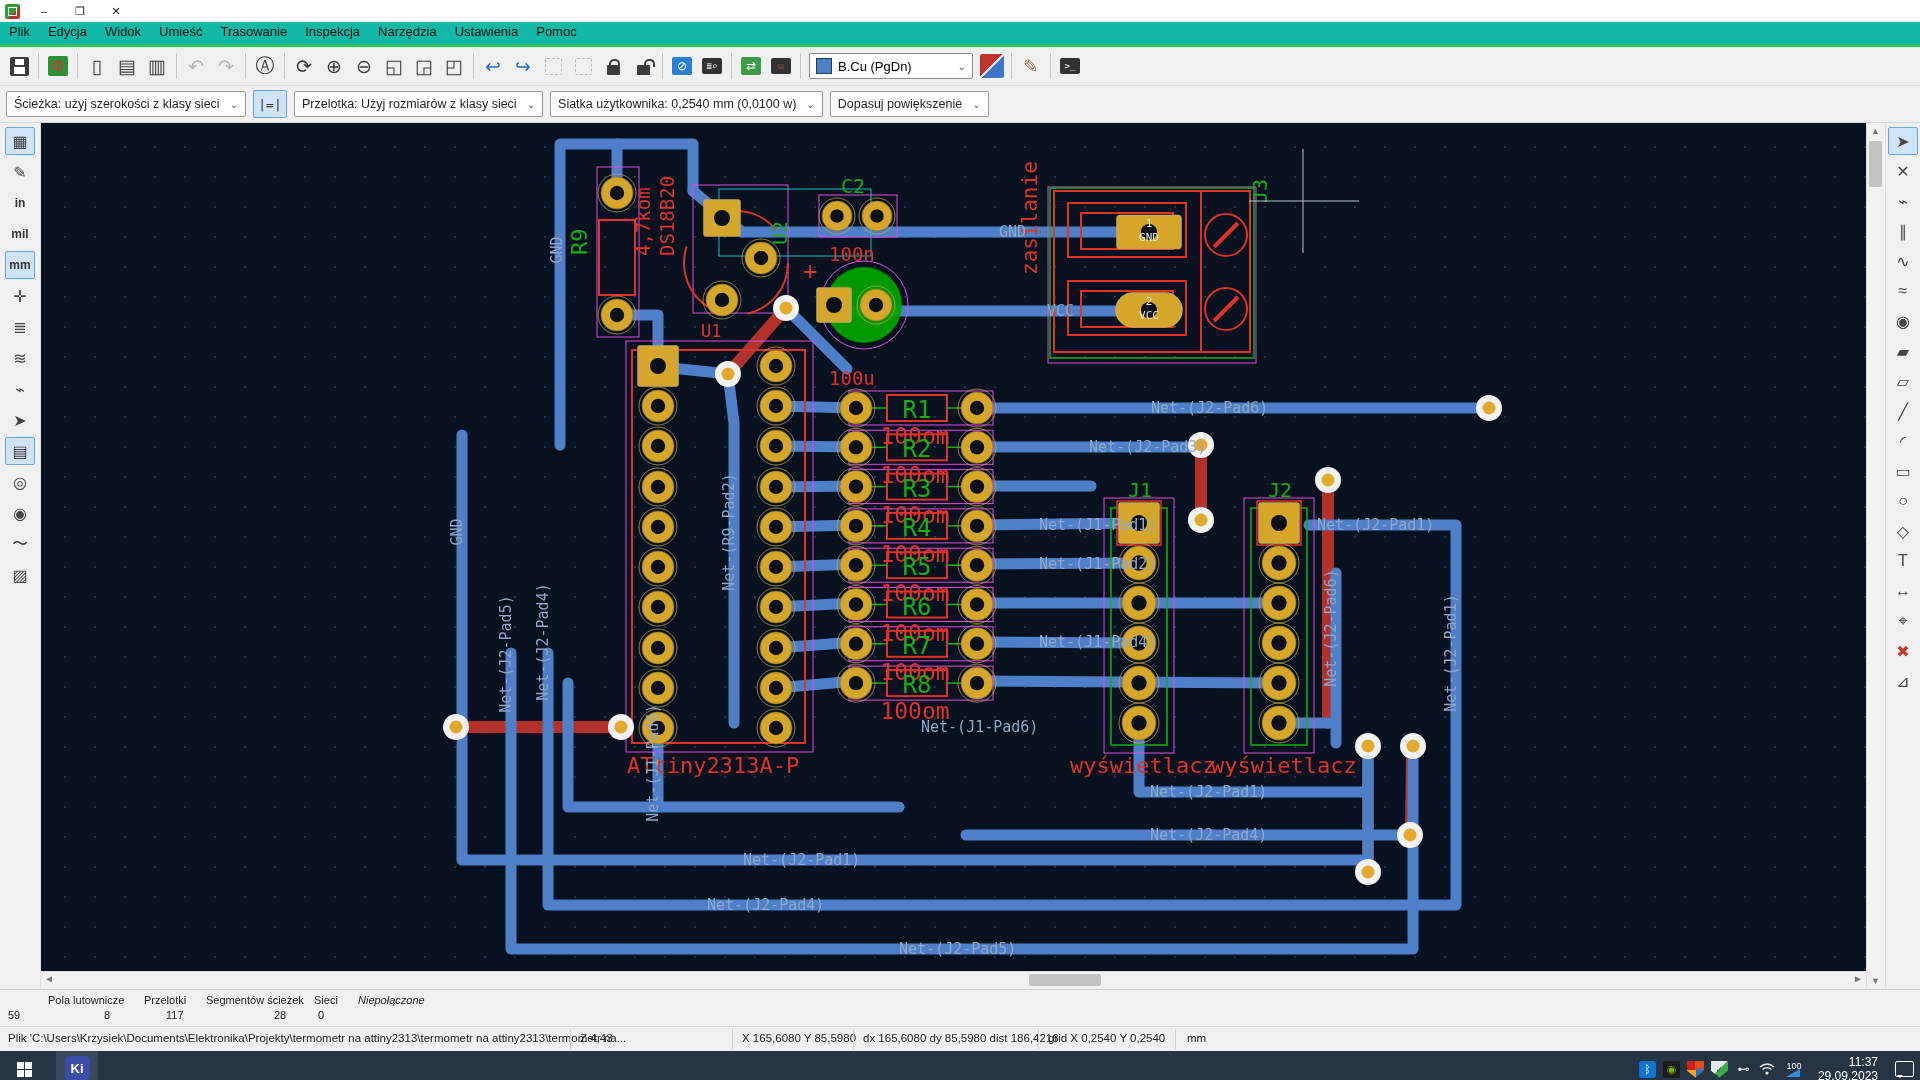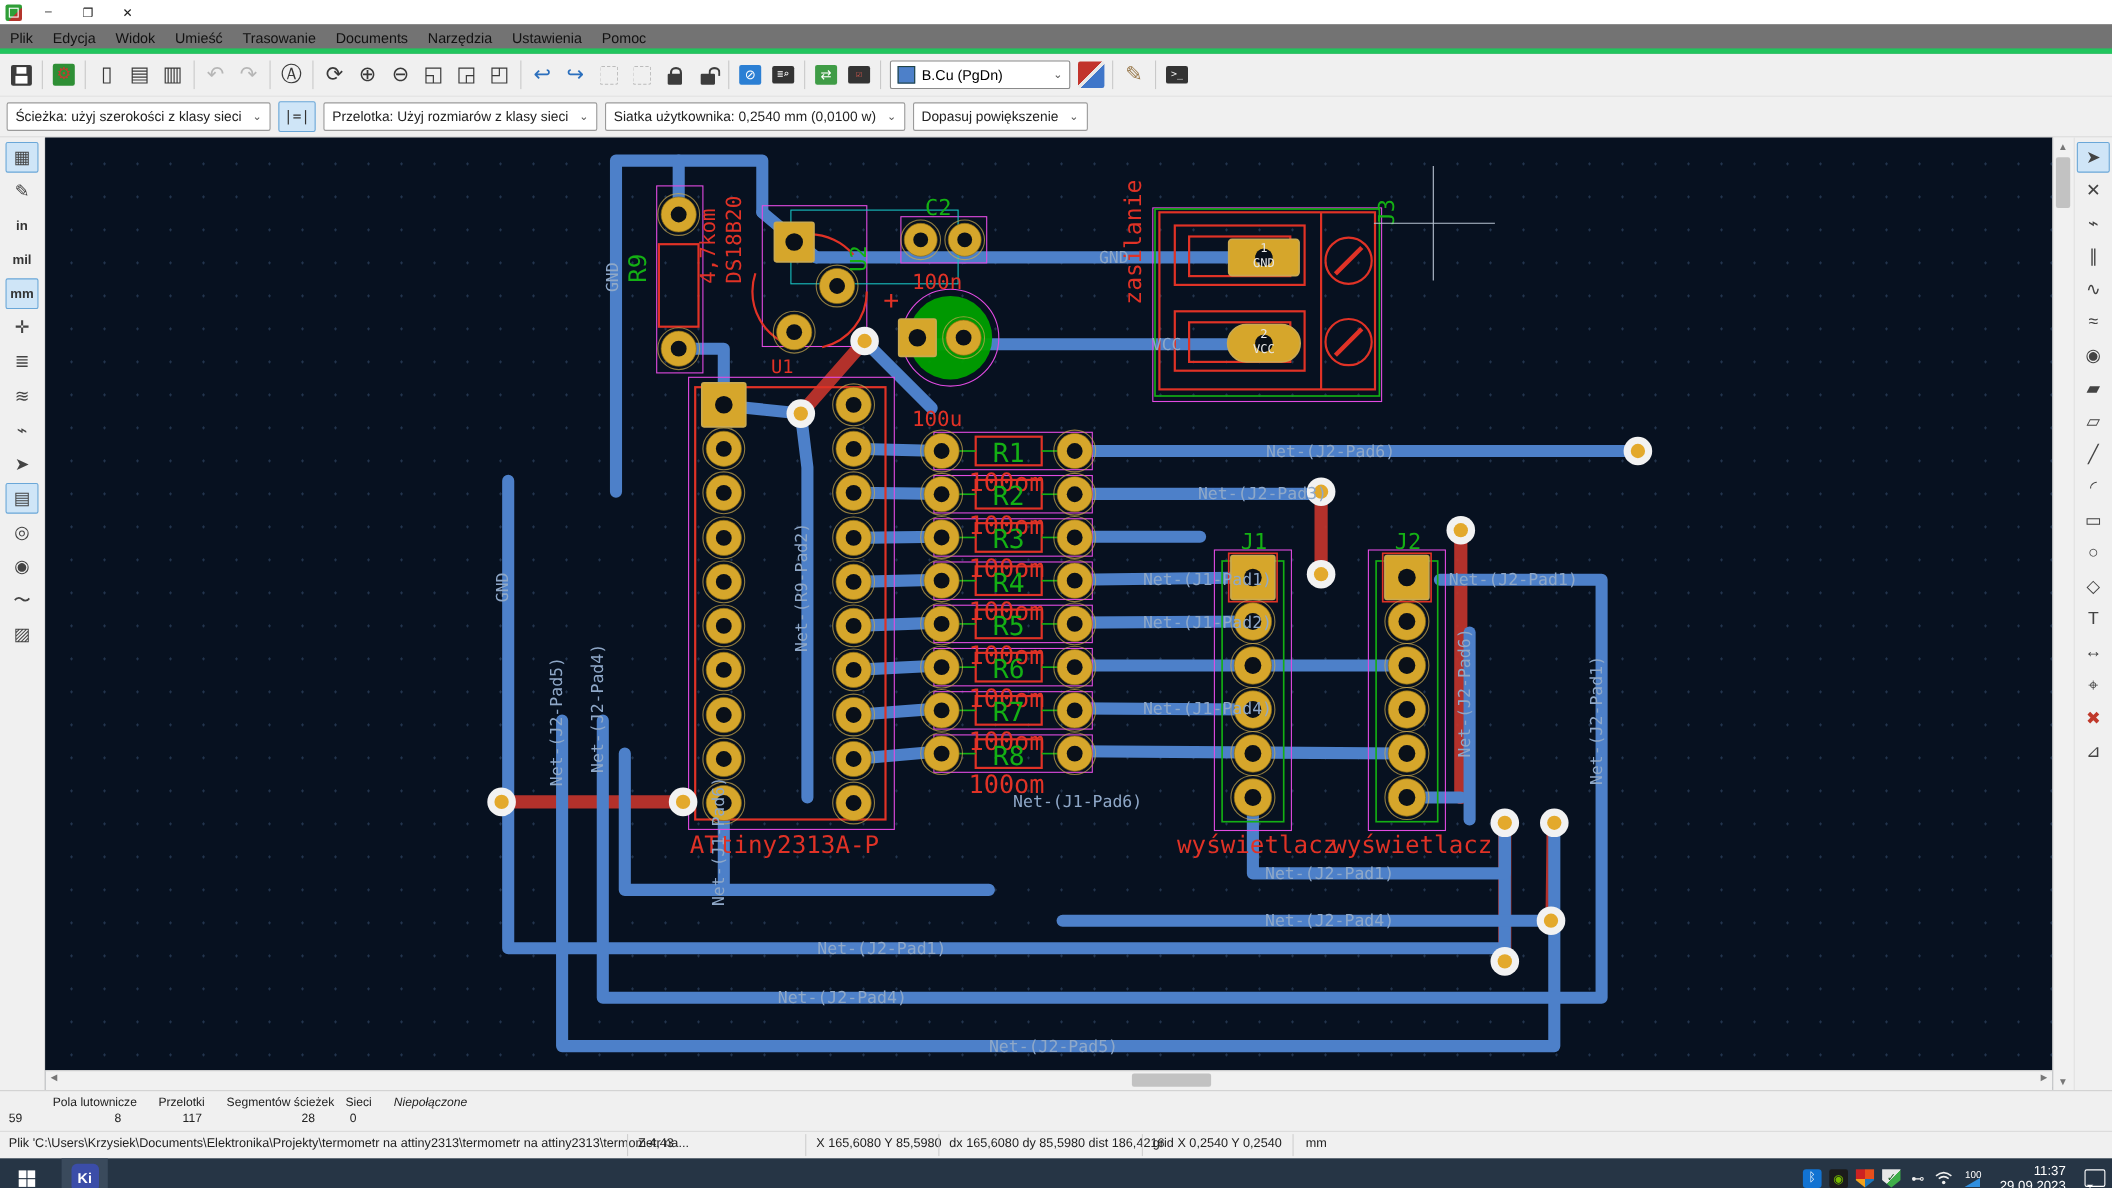--- a/index.html
+++ b/index.html
@@ -2,21 +2,21 @@
 <html><head>
 <meta charset="utf-8">
 <style>
   html,body{margin:0;padding:0;width:1920px;height:1080px;overflow:hidden;
     font-family:"Liberation Sans",sans-serif;background:#f0f0f0;-webkit-font-smoothing:antialiased;}
   .titlebar{height:22px;background:#ffffff;display:flex;align-items:center;font-size:12px;color:#111;}
   .appicon{width:15px;height:15px;margin:0 6px 0 5px;background:linear-gradient(135deg,#2f9e37 60%,#b4352c 60%);border-radius:2px;position:relative;}
   .appicon:before{content:"";position:absolute;inset:3px;border:1px solid #fff;}
   .title-text{flex:1;}
   .winbtn{width:36px;height:22px;display:flex;align-items:center;justify-content:center;font-size:11px;color:#222;}
-  .menubar{height:22px;background:#737373;display:flex;align-items:flex-end;font-size:13px;color:#111;border-bottom:5px solid #22c55e;}
+  .menubar{height:22px;background:#14b8a6;display:flex;align-items:flex-start;font-size:13px;color:#111;border-bottom:3px solid #22c55e;}
   .menu-item{padding:2px 9px;}
   .toolbar{height:38px;background:#f0f0f0;display:flex;align-items:center;padding-left:4px;border-bottom:1px solid #e0e0e0;}
   .tb-icon{width:30px;height:30px;display:flex;align-items:center;justify-content:center;font-size:19px;color:#3a3a3a;border-radius:2px;}
   .tb-icon.dis{color:#b6b6b6;}
   .tb-sep{width:1px;height:26px;background:#c9c9c9;margin:0 4px;}
   .i-floppy{width:19px;height:19px;background:#3c3c3c;border-radius:2px;position:relative;}
   .i-floppy:before{content:"";position:absolute;top:2px;left:5px;right:5px;height:6px;background:#fff;}
   .i-floppy:after{content:"";position:absolute;bottom:2px;left:4px;right:4px;height:7px;background:#fff;}
   .i-pcbgear{width:20px;height:20px;background:#2e8f35;border-radius:2px;color:#c43a31;font-size:15px;line-height:20px;text-align:center;}
   .i-chip{width:20px;height:18px;background:#2b7fd4;border-radius:2px;color:#fff;font-size:12px;line-height:18px;text-align:center;}
@@ -85,21 +85,21 @@
   <div class="winbtn">❐</div>
   <div class="winbtn">✕</div>
 </div>
 
 <div class="menubar" id="menubar">
     <div class="menu-item">Plik</div>
     <div class="menu-item">Edycja</div>
     <div class="menu-item">Widok</div>
     <div class="menu-item">Umieść</div>
     <div class="menu-item">Trasowanie</div>
-    <div class="menu-item">Documents</div>
+    <div class="menu-item">Inspekcja</div>
     <div class="menu-item">Narzędzia</div>
     <div class="menu-item">Ustawienia</div>
     <div class="menu-item">Pomoc</div>
   </div>
 
 <div class="toolbar">
   <div class="tb-icon">
       <div class="i-floppy"></div>
     </div>
   <div class="tb-sep"></div>

